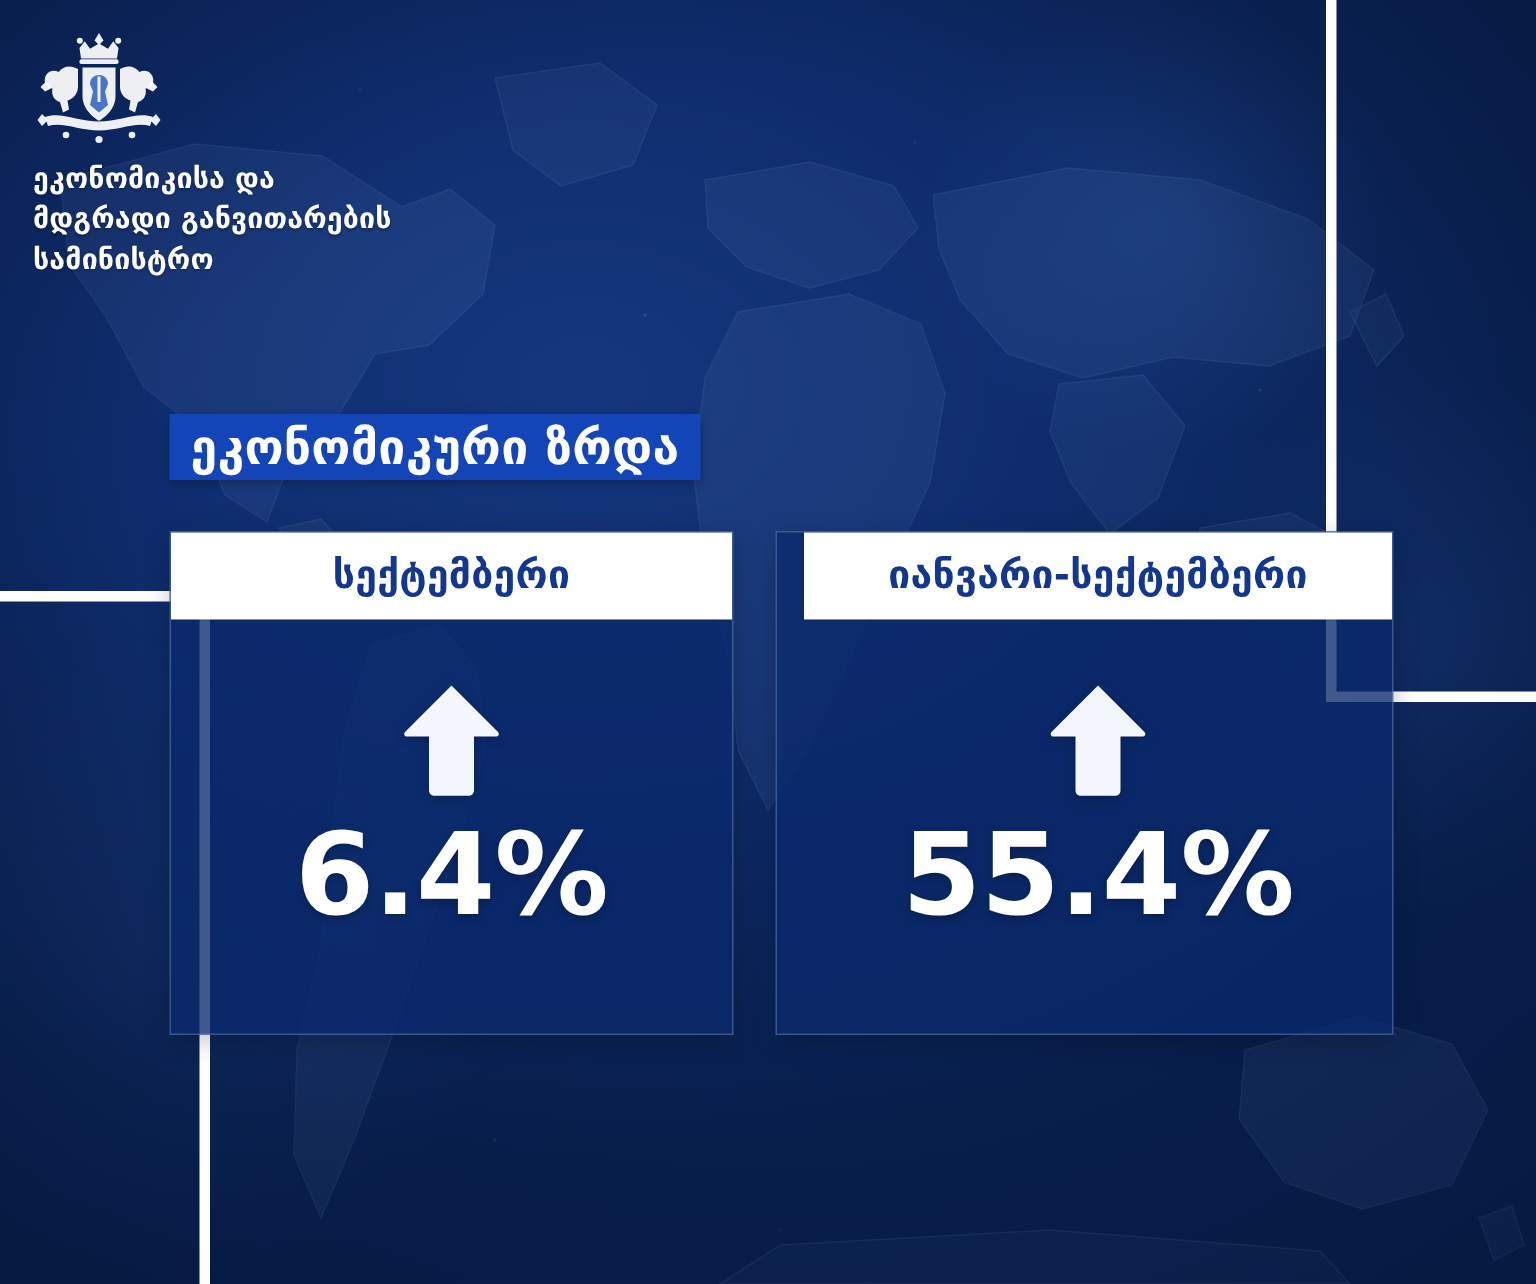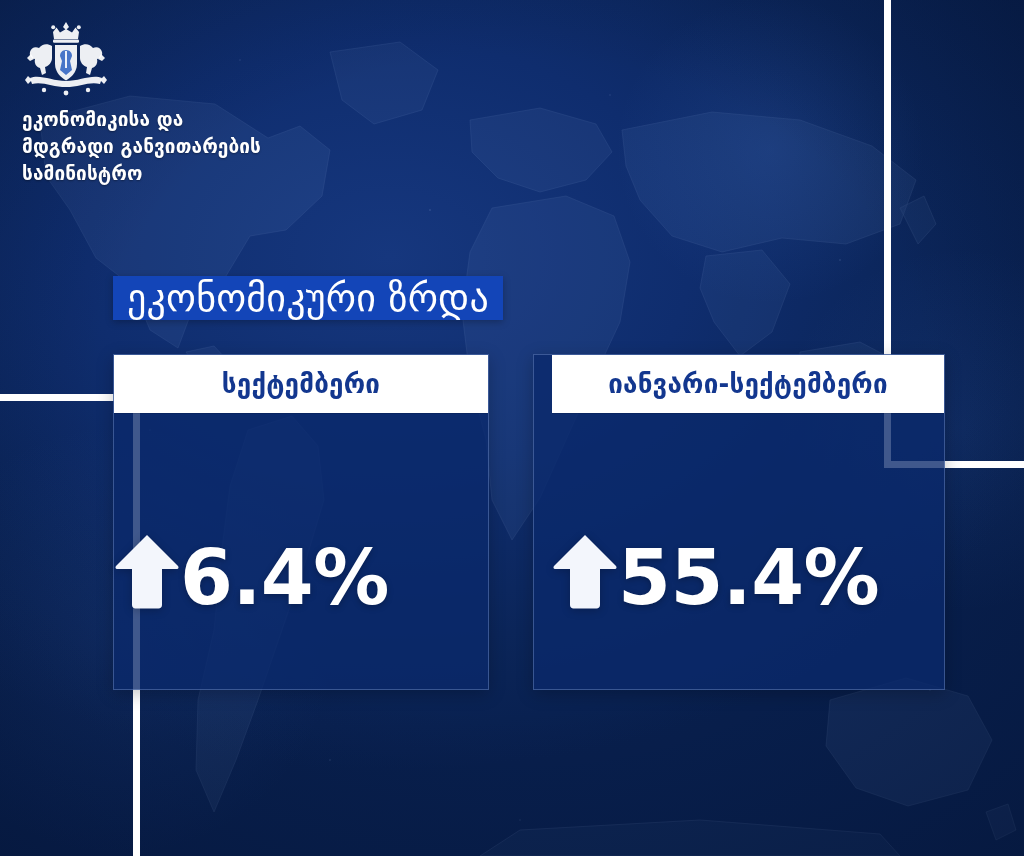--- a/index.html
+++ b/index.html
@@ -125,36 +125,36 @@
     left: 113px;
     top: 276px;
     height: 44px;
     padding: 0 14px;
     display: flex;
     align-items: center;
     background: #1345b8;
     box-shadow: 0 2px 7px rgba(0,0,0,0.26);
   }
   .section-banner-label {
-    font-size: 38px;
-    font-weight: 400;
+    font-size: 32px;
+    font-weight: 700;
     letter-spacing: 0.2px;
     color: #ffffff;
     line-height: 1;
   }
 
   
   .cards {
     position: absolute;
     left: 113px;
     top: 354px;
     width: 800px;
     height: 336px;
     display: flex;
-    gap: 44px;
+    gap: 28px;
   }
   .card {
     position: relative;
     flex: 0 0 auto;
     display: flex;
     flex-direction: column;
     background: rgba(10,41,108,0.78);
     border: 1px solid rgba(168,196,245,0.30);
     box-shadow: 0 4px 16px rgba(0,0,0,0.22);
   }
@@ -173,21 +173,21 @@
     color: #13378f;
     font-size: 26px;
     font-weight: 800;
     letter-spacing: 0.2px;
     line-height: 1;
     white-space: nowrap;
   }
   .card-body {
     flex: 1;
     display: flex;
-    flex-direction: row;
+    flex-direction: column;
     align-items: center;
     justify-content: flex-start;
     padding-top: 42px;
   }
   .arrow-icon {
     width: 66px;
     height: 78px;
     display: block;
     filter: drop-shadow(0 2px 4px rgba(0,0,0,0.22));
   }

